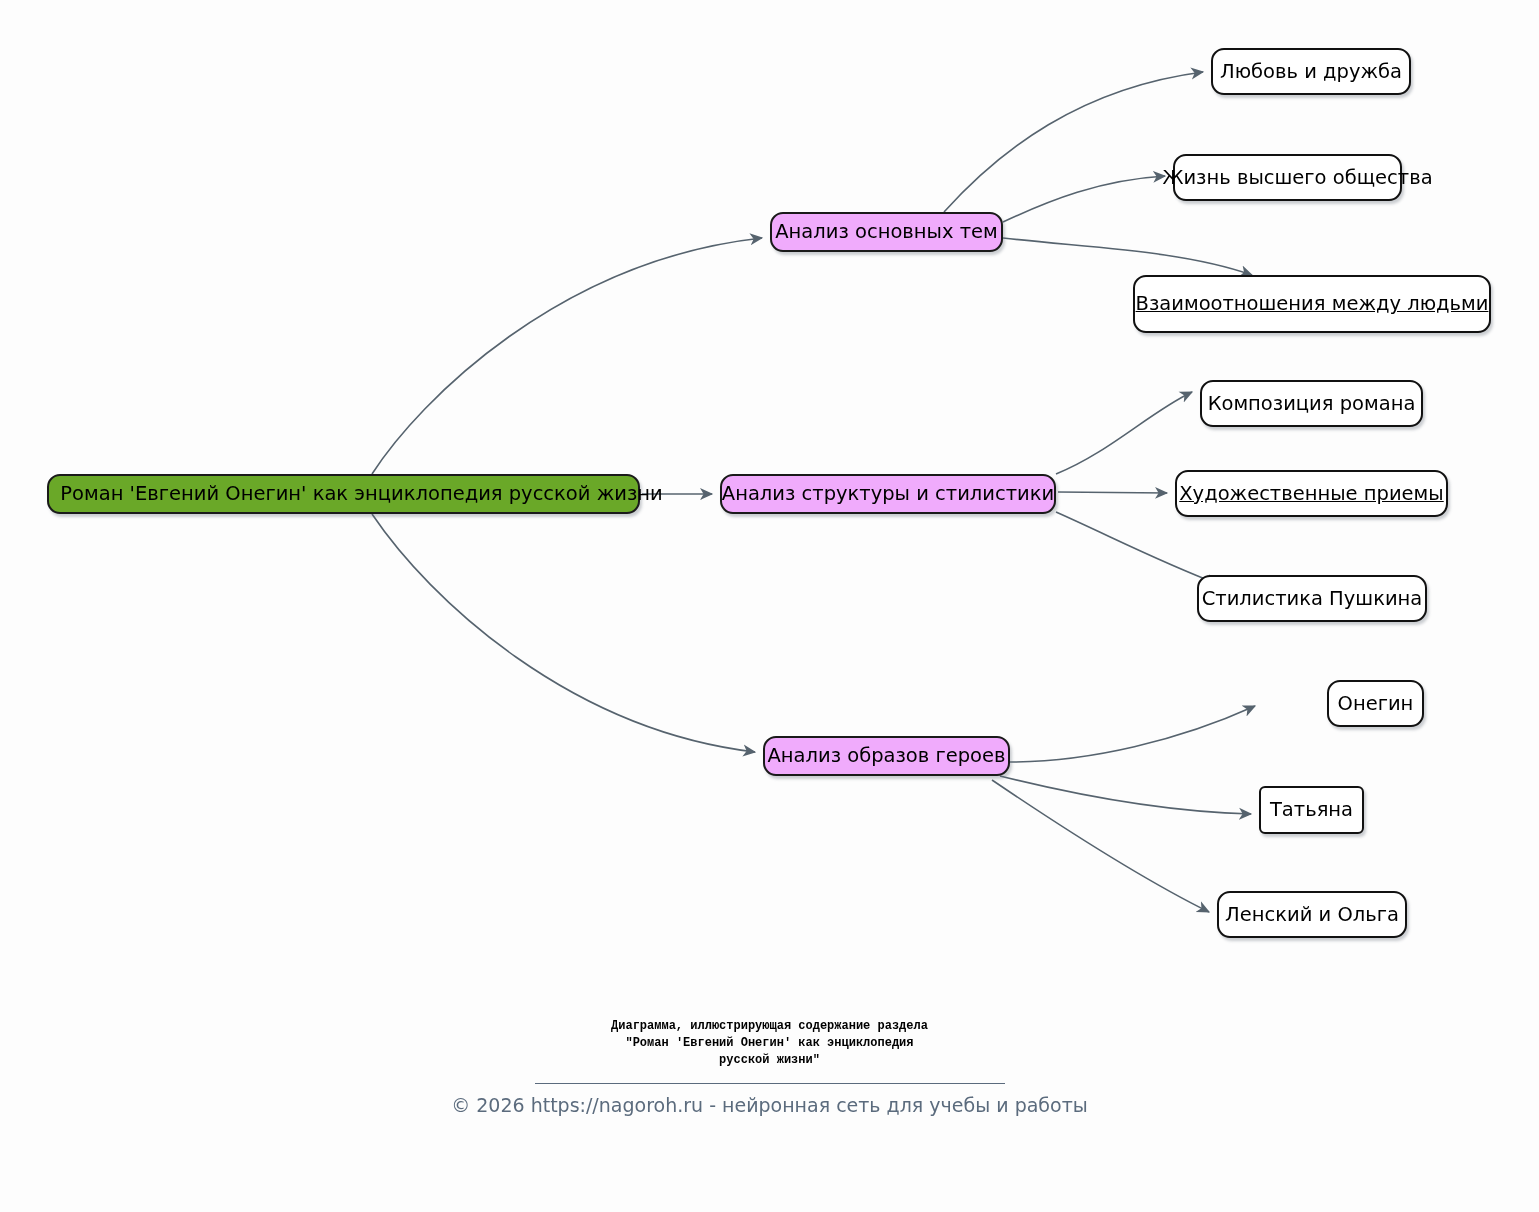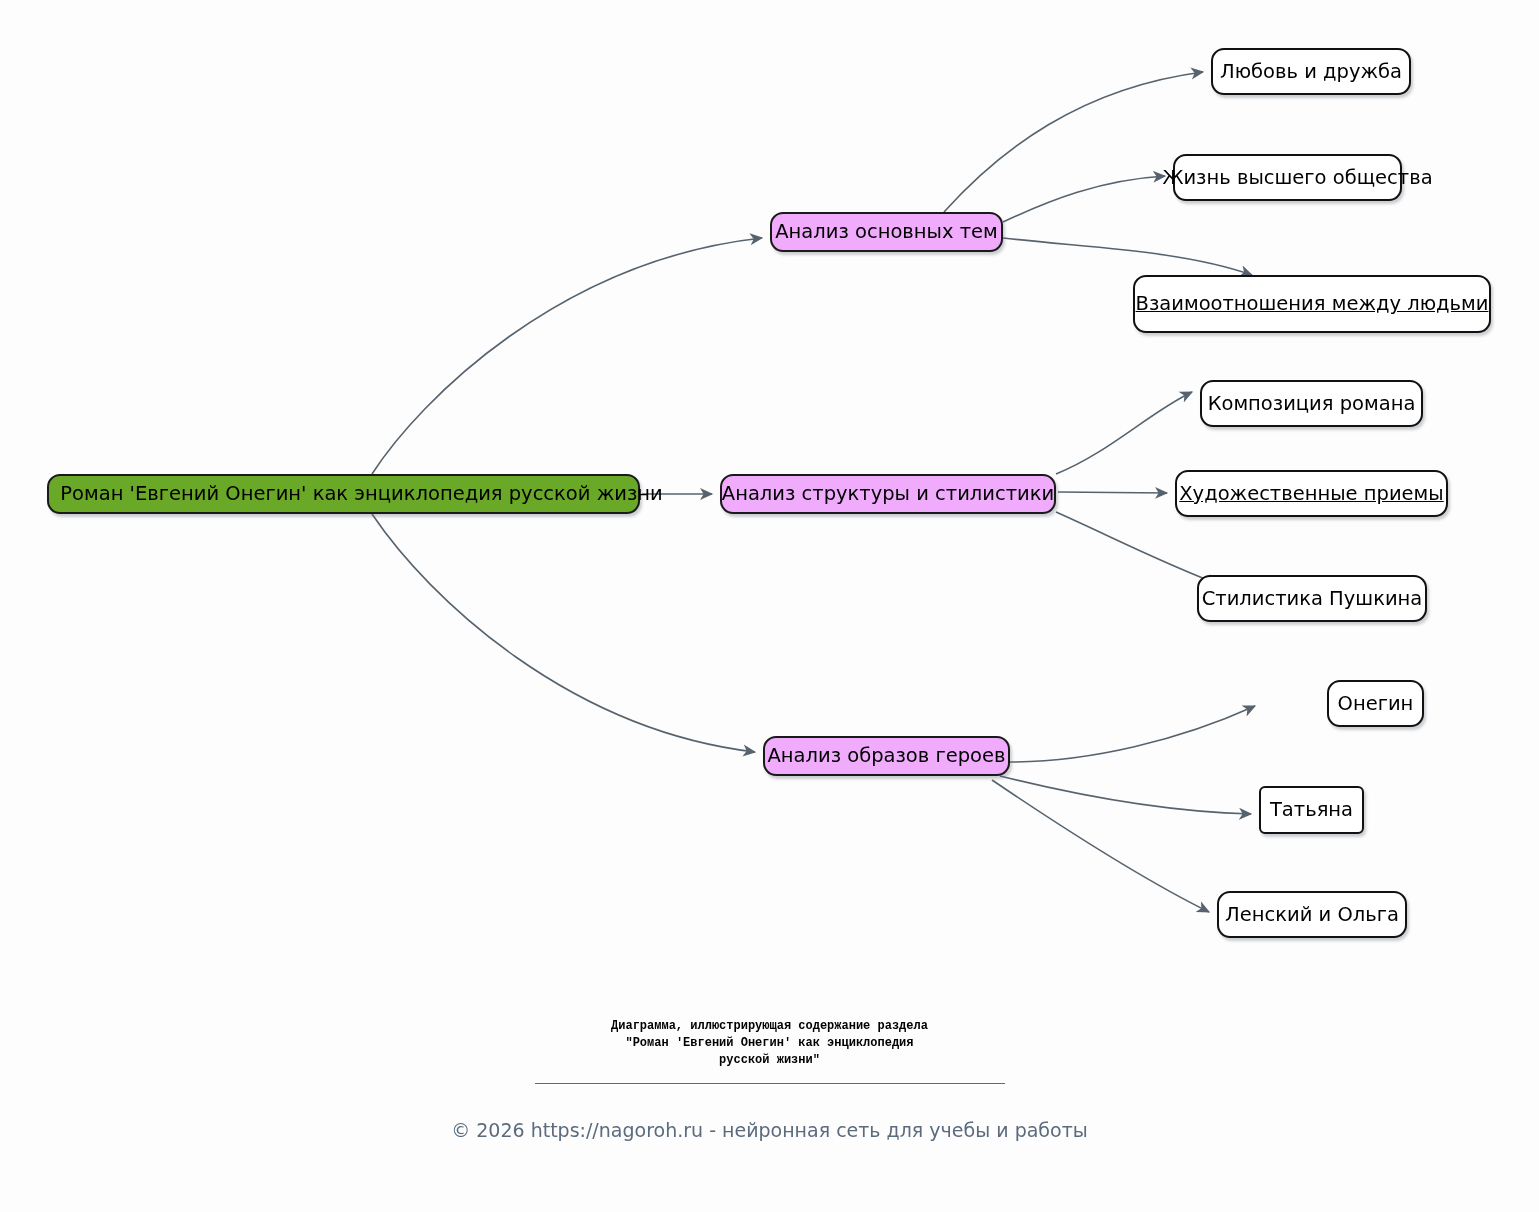--- a/index.html
+++ b/index.html
@@ -73,21 +73,21 @@
     color: #000000;
     white-space: pre-line;
   }
   .caption-rule {
     width: 470px;
     margin: 14px auto 0 auto;
     border: 0;
     border-top: 1.6px solid #5b6b7d;
   }
   .caption-copyright {
-    margin-top: 35px;
+    margin-top: 10px;
     font-family: "DejaVu Sans", sans-serif;
     font-size: 19px;
     color: #5b6b7d;
   }
 </style>
 </head>
 <body>
 
 <div id="canvas">
 

